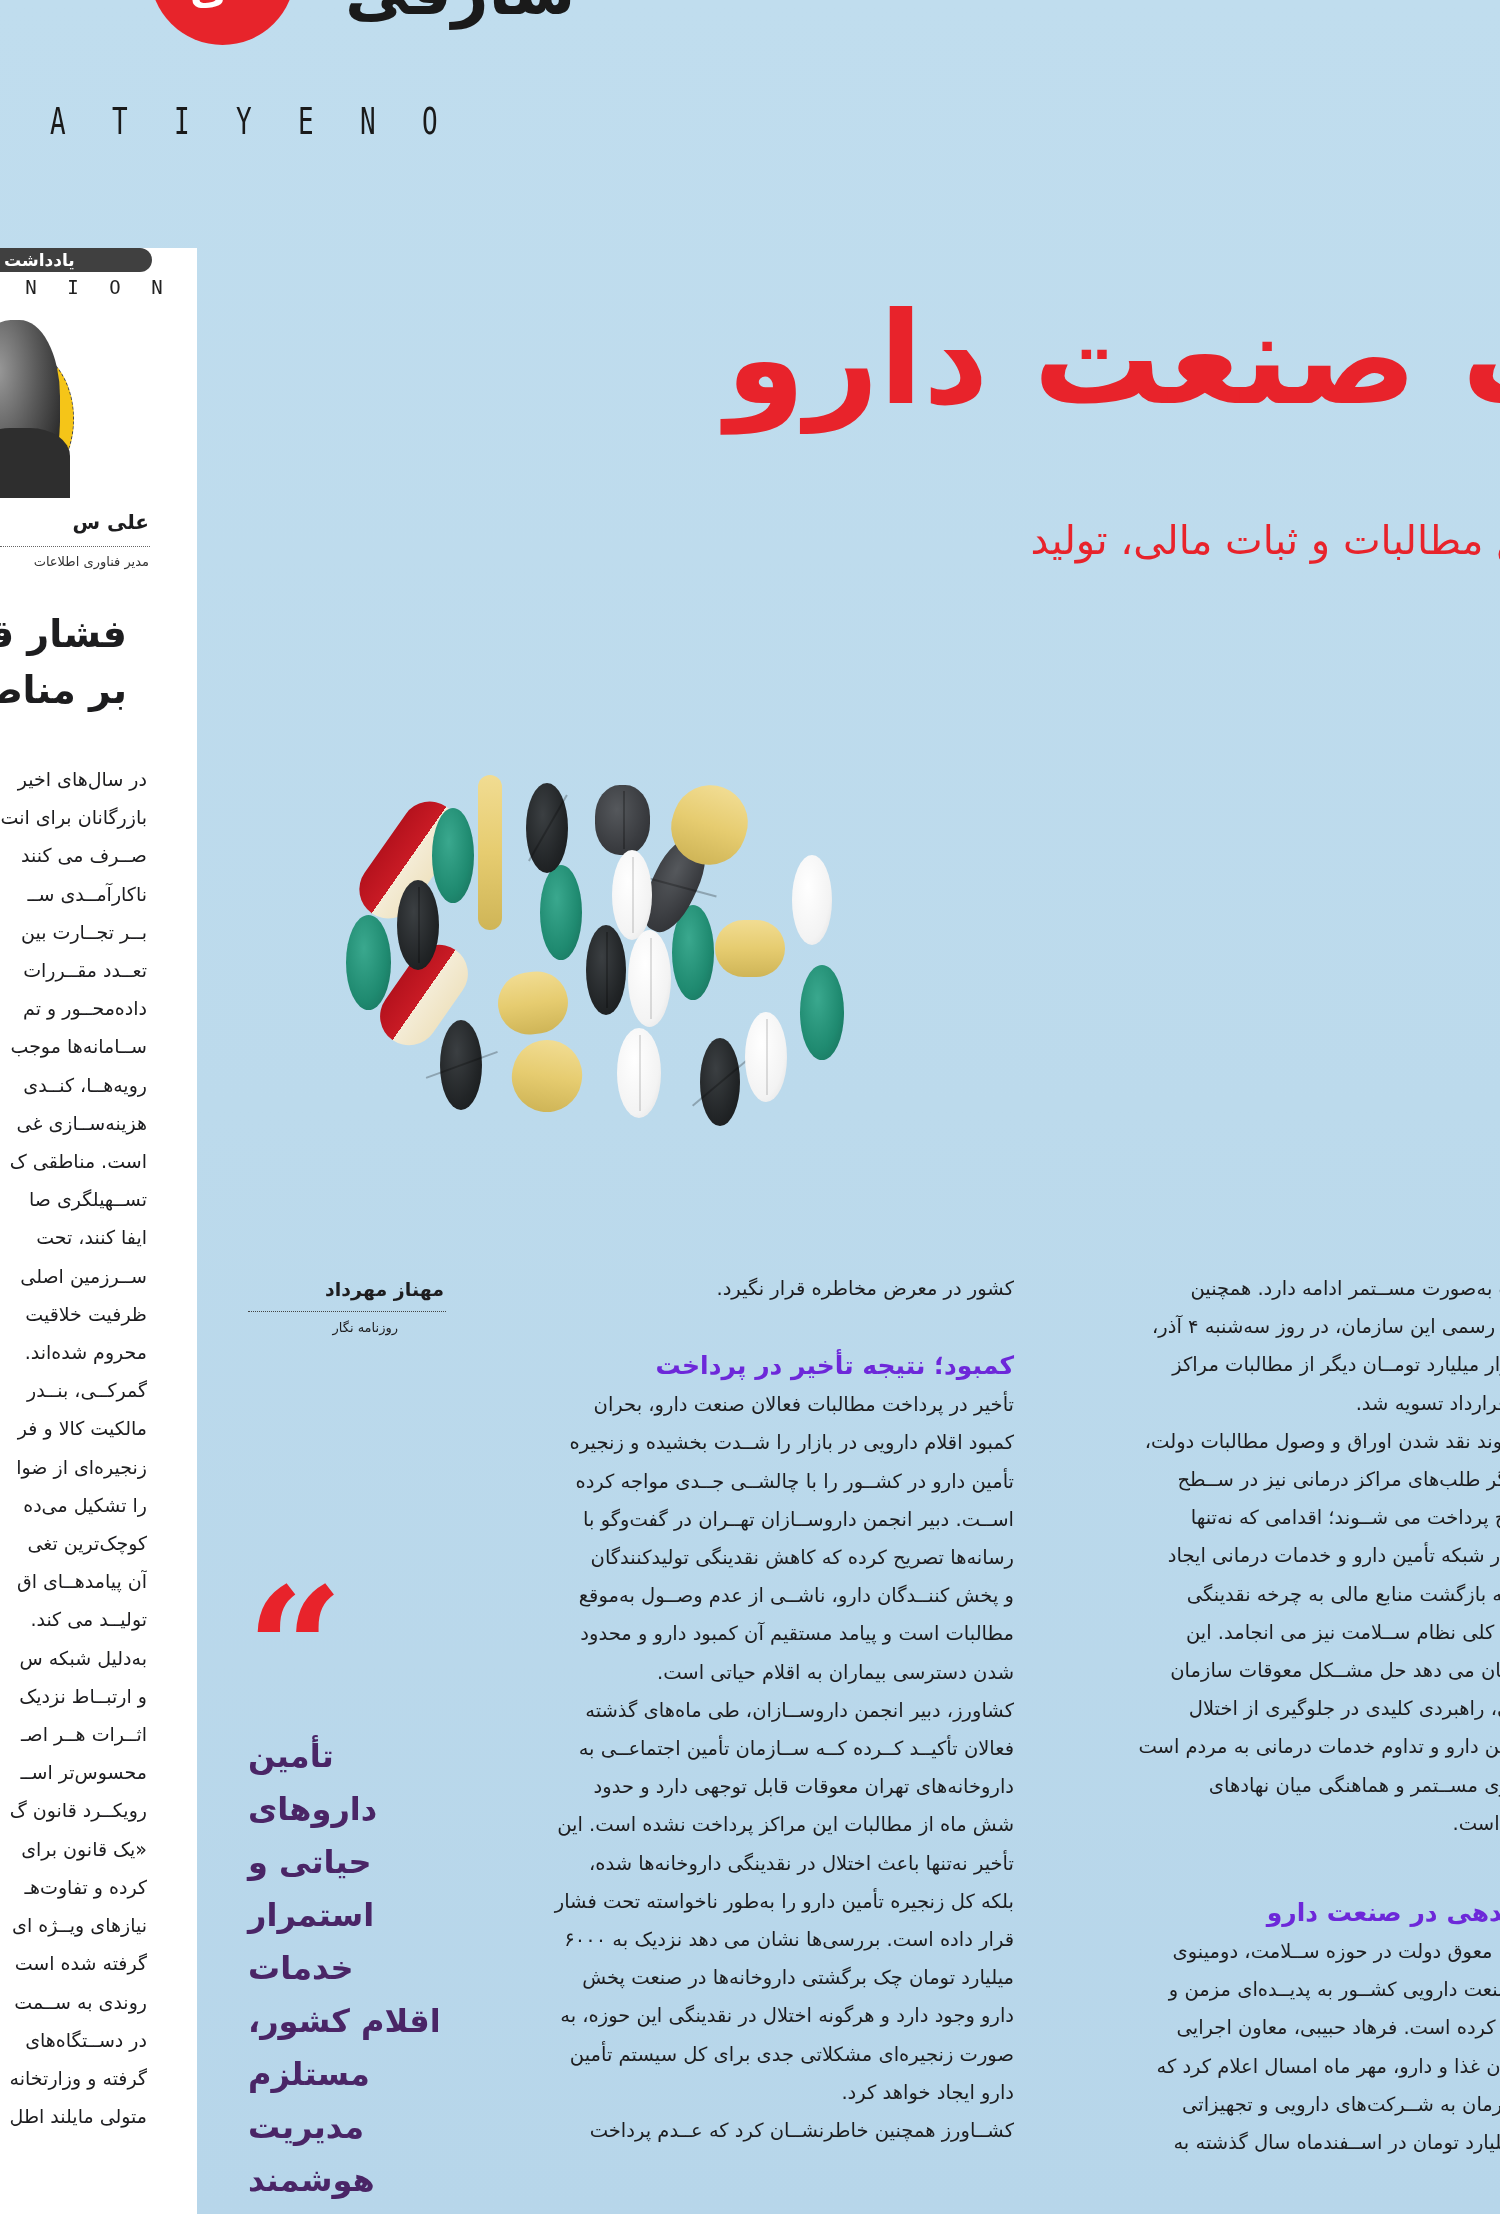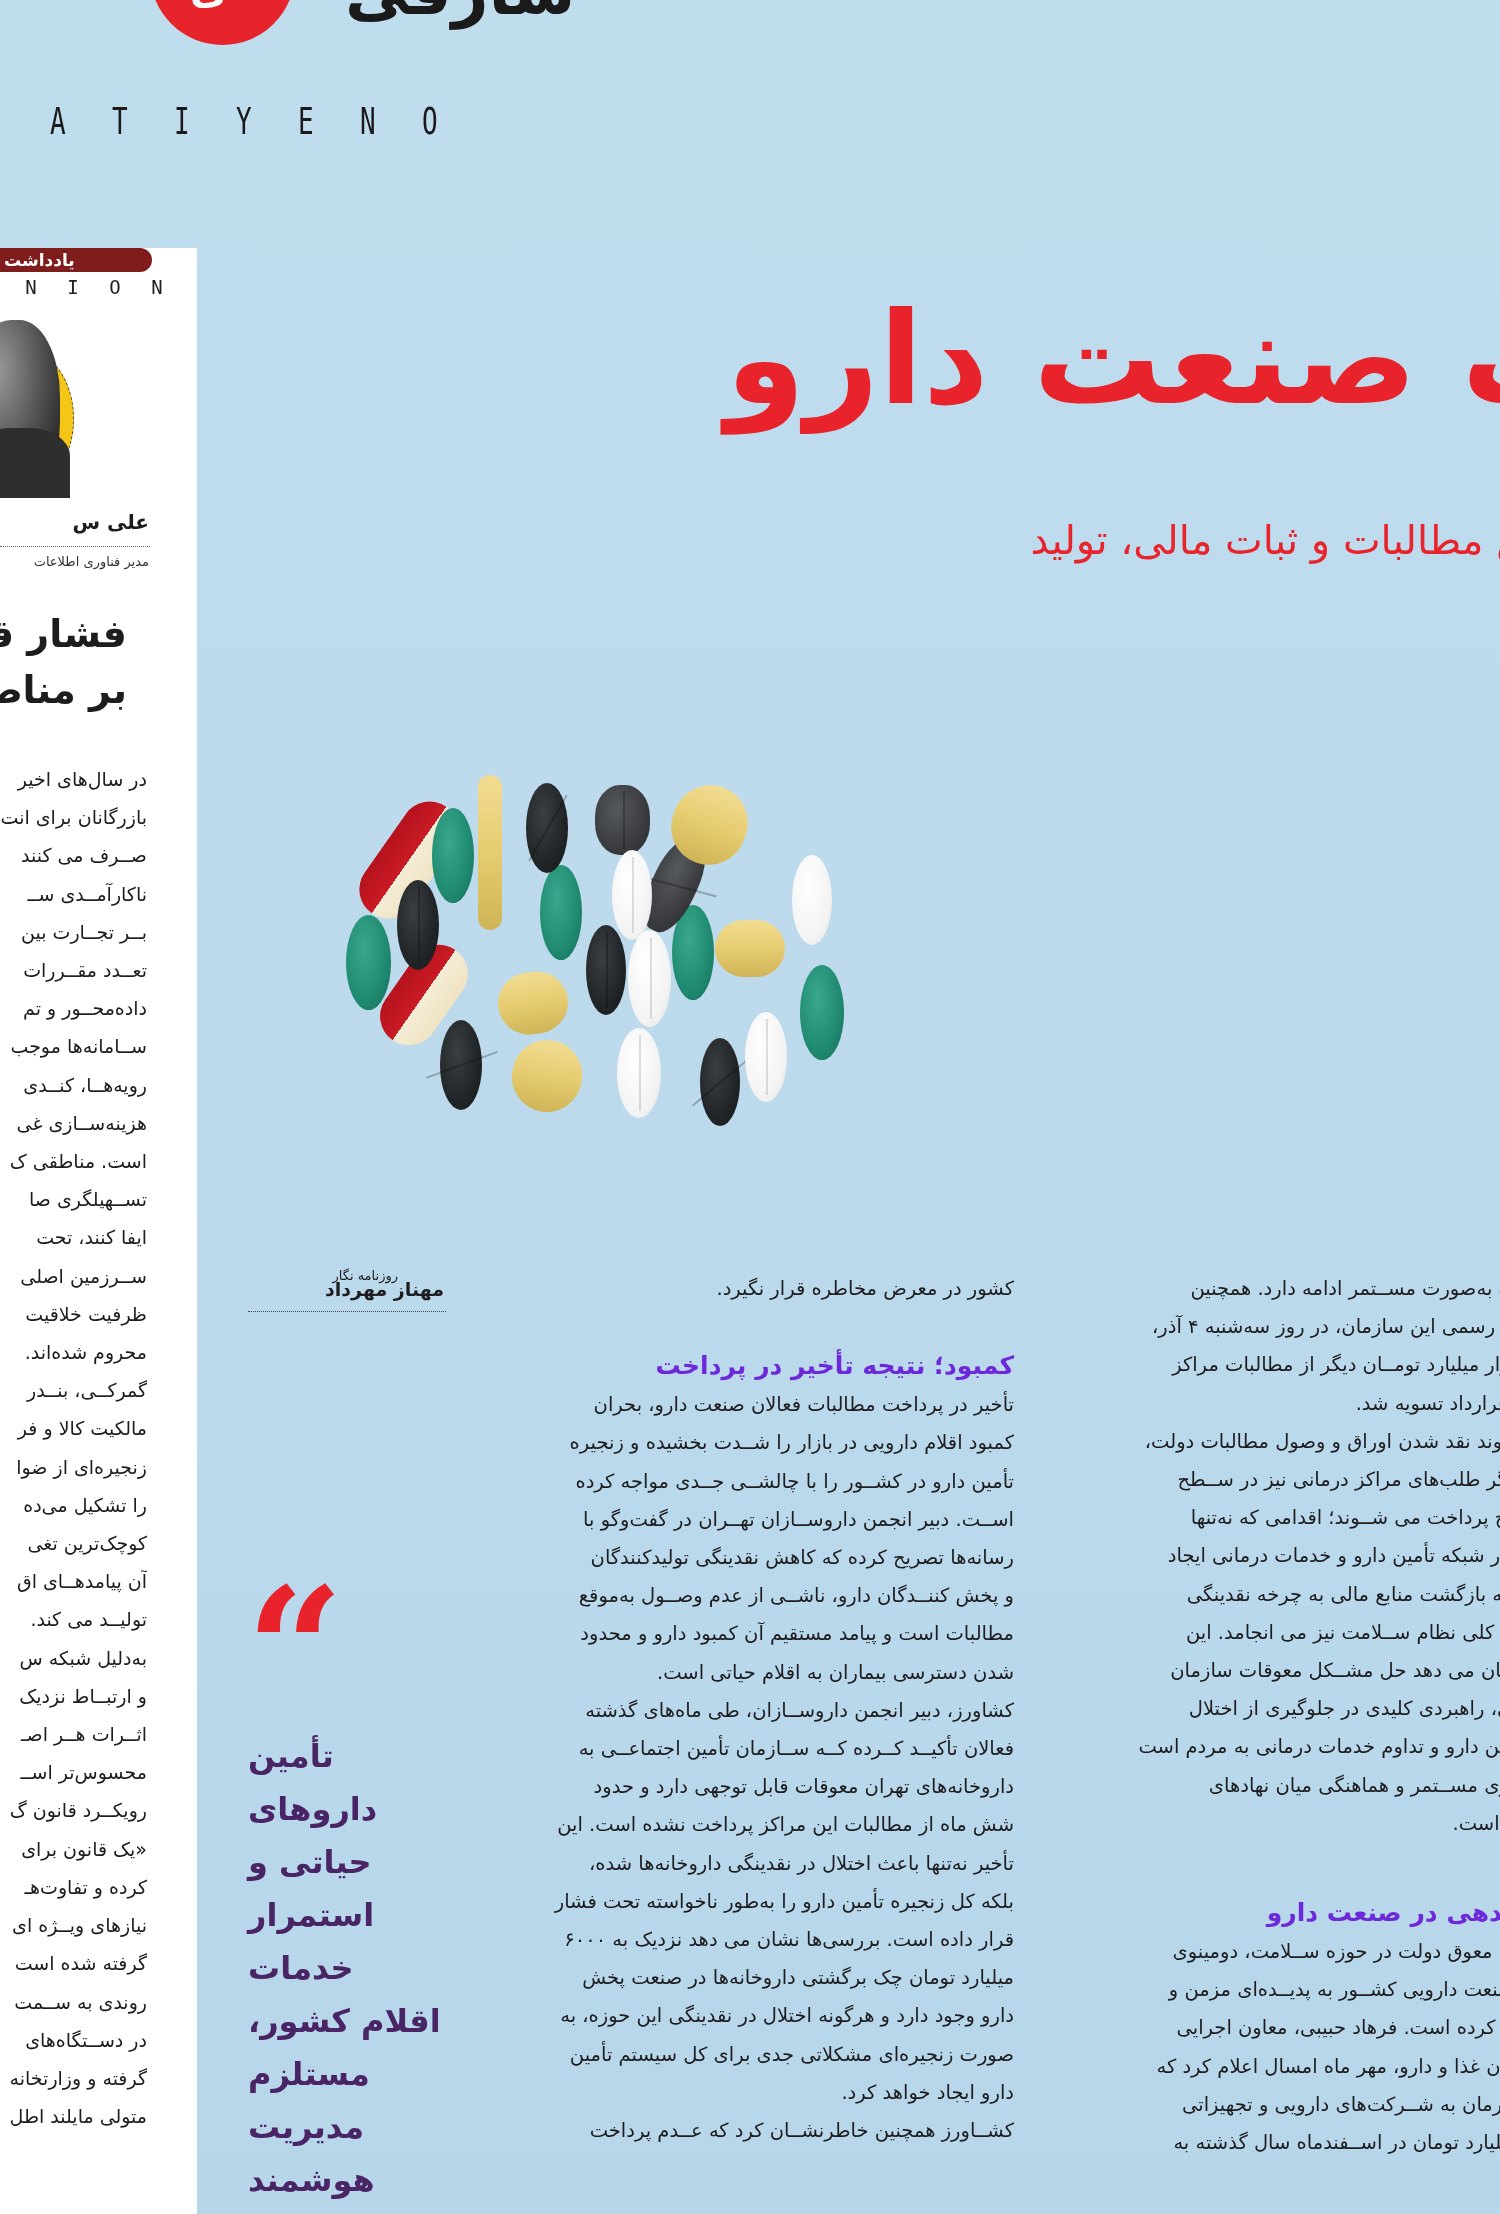--- a/index.html
+++ b/index.html
@@ -29,21 +29,21 @@
   }
   .section-letters span { width: 62px; display: inline-block; transform: scaleY(1.4); }
 
   
   .sidebar {
     left: 0; top: 248px; width: 197px; height: 1966px; background: #ffffff;
     overflow: hidden;
   }
   .sidebar-tab {
     position: absolute; left: 0; top: 0; width: 148px; height: 24px;
-    background: #7f1d1d; border-radius: 0 14px 14px 0; color: #fff;
+    background: #404040; border-radius: 0 14px 14px 0; color: #fff;
     font-size: 17px; font-weight: bold; direction: rtl; text-align: left;
     padding-left: 4px; line-height: 24px; white-space: nowrap; overflow: hidden;
   }
   .sidebar-letters {
     position: absolute; left: 0; top: 28px; display: flex;
     font-family: "DejaVu Sans Mono", monospace; font-size: 19px; color: #222;
   }
   .sidebar-letters span { width: 42px; text-align: center; display: inline-block; }
   .sidebar-letters span:first-child { width: 10px; }
   .author-yellow {
@@ -107,21 +107,21 @@
   .score { position: absolute; left: 50%; top: 8%; height: 84%; width: 2px; background: rgba(0,0,0,0.25); }
   .tab-white .score { background: rgba(0,0,0,0.12); }
 
   
   .byline-name {
     left: 248px; top: 1278px; width: 196px; text-align: right; font-size: 19px; font-weight: bold;
     direction: rtl;
   }
   .byline-sep { left: 248px; top: 1311px; width: 198px; border-top: 1px dotted #444; }
   .byline-role {
-    left: 248px; top: 1268px; width: 150px; text-align: right; font-size: 13px; direction: rtl;
+    left: 248px; top: 1320px; width: 150px; text-align: right; font-size: 13px; direction: rtl;
   }
 
   
   .quote-mark {
     left: 246px; top: 1565px; font-size: 170px; color: #e8232b; font-weight: bold;
     line-height: 1; font-family: "DejaVu Serif", serif;
   }
   .quote-text {
     left: 248px; top: 1730px; width: 210px; direction: rtl; text-align: left;
     font-size: 32px; font-weight: bold; color: #4a2566; line-height: 53px;

